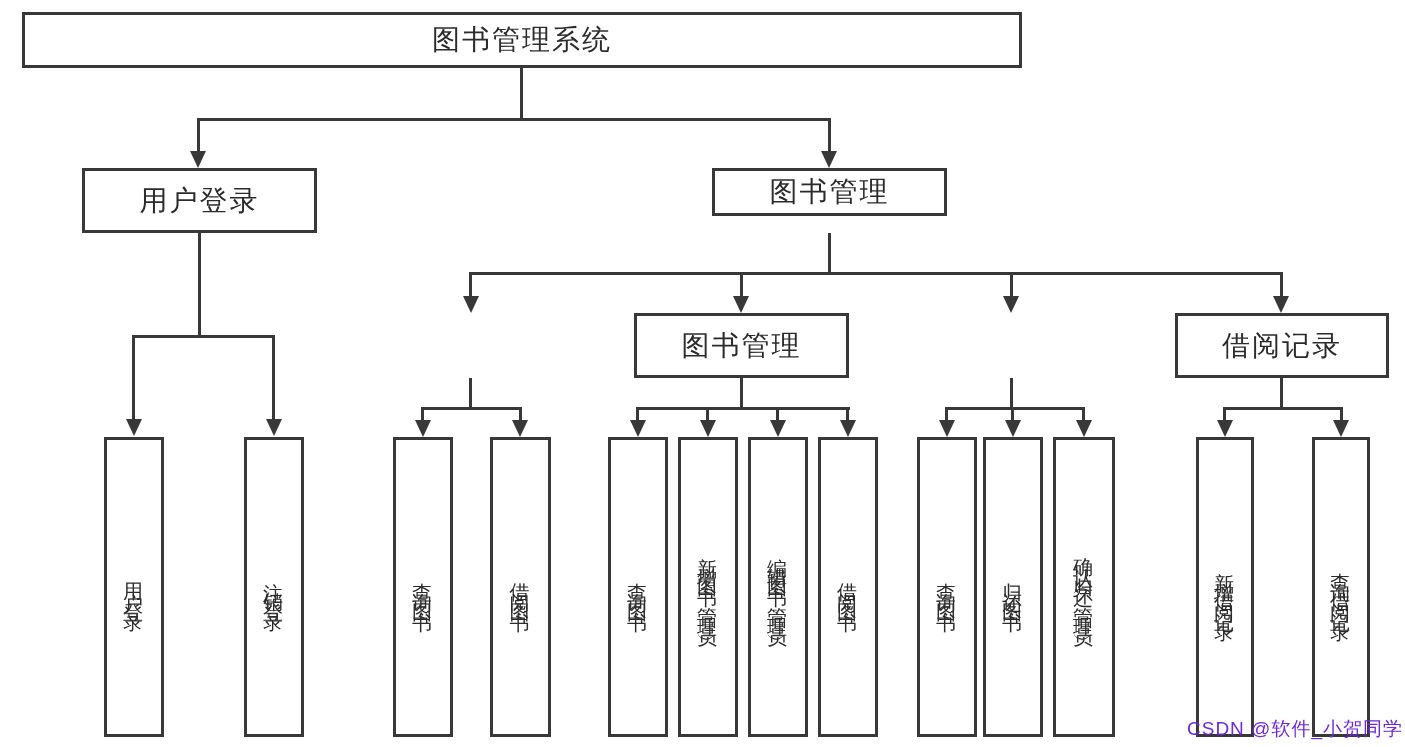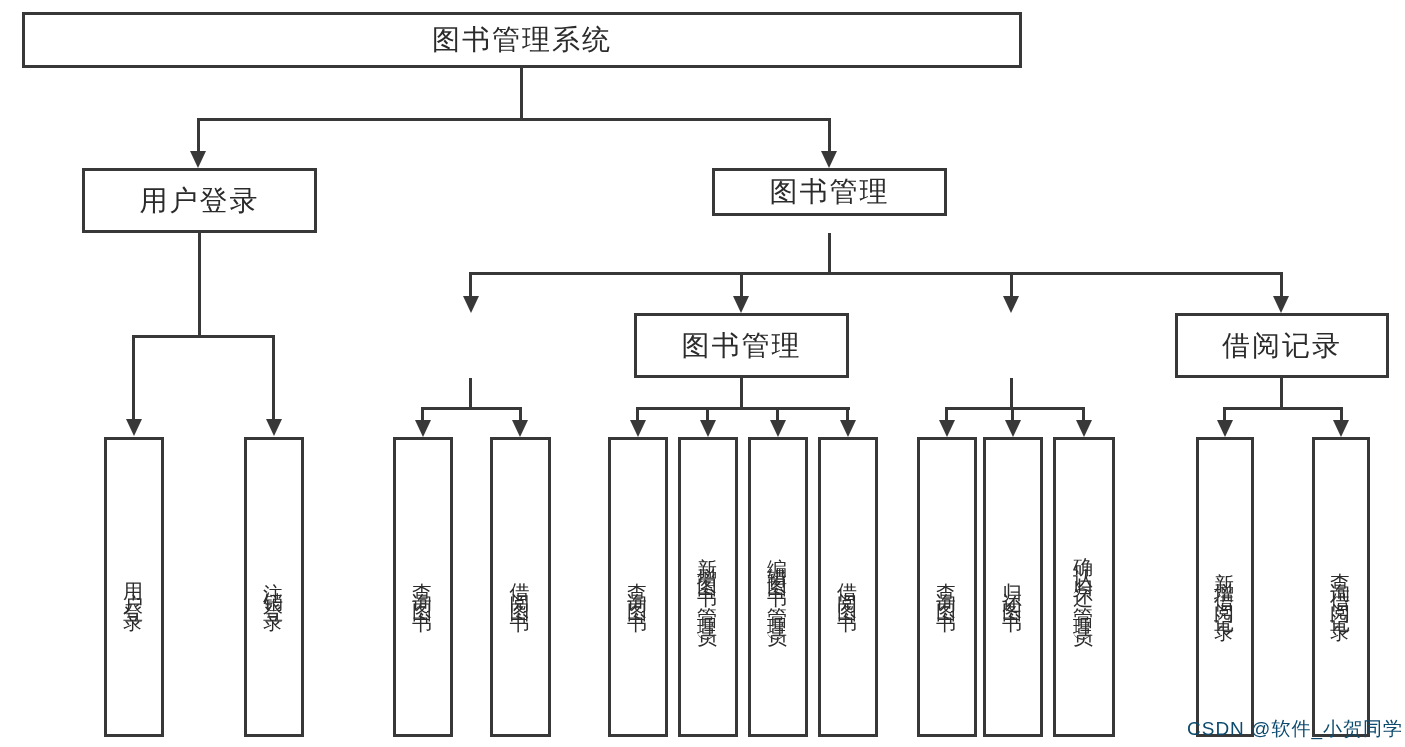--- a/index.html
+++ b/index.html
@@ -18,21 +18,21 @@
     letter-spacing:10px; font-size:20px; padding:6px 0;
   }
   .hline, .vline { position:absolute; background:#383838; }
   .arrow {
     position:absolute; width:0; height:0;
     border-left:8px solid transparent; border-right:8px solid transparent;
     border-top:17px solid #383838;
   }
   .watermark {
     position:absolute; left:1187px; top:716px;
-    font-size:19px; color:#0c4a6e; letter-spacing:1px; white-space:nowrap;
+    font-size:19px; color:#6d28d9; letter-spacing:1px; white-space:nowrap;
   }
 </style>
 </head>
 <body>
 
 <div class="canvas">
 
   <div class="box" style="left:22px;top:12px;width:1000px;height:56px">图书管理系统</div>
 
   <div class="vline" style="left:520px;top:68px;width:3px;height:50px"></div>

